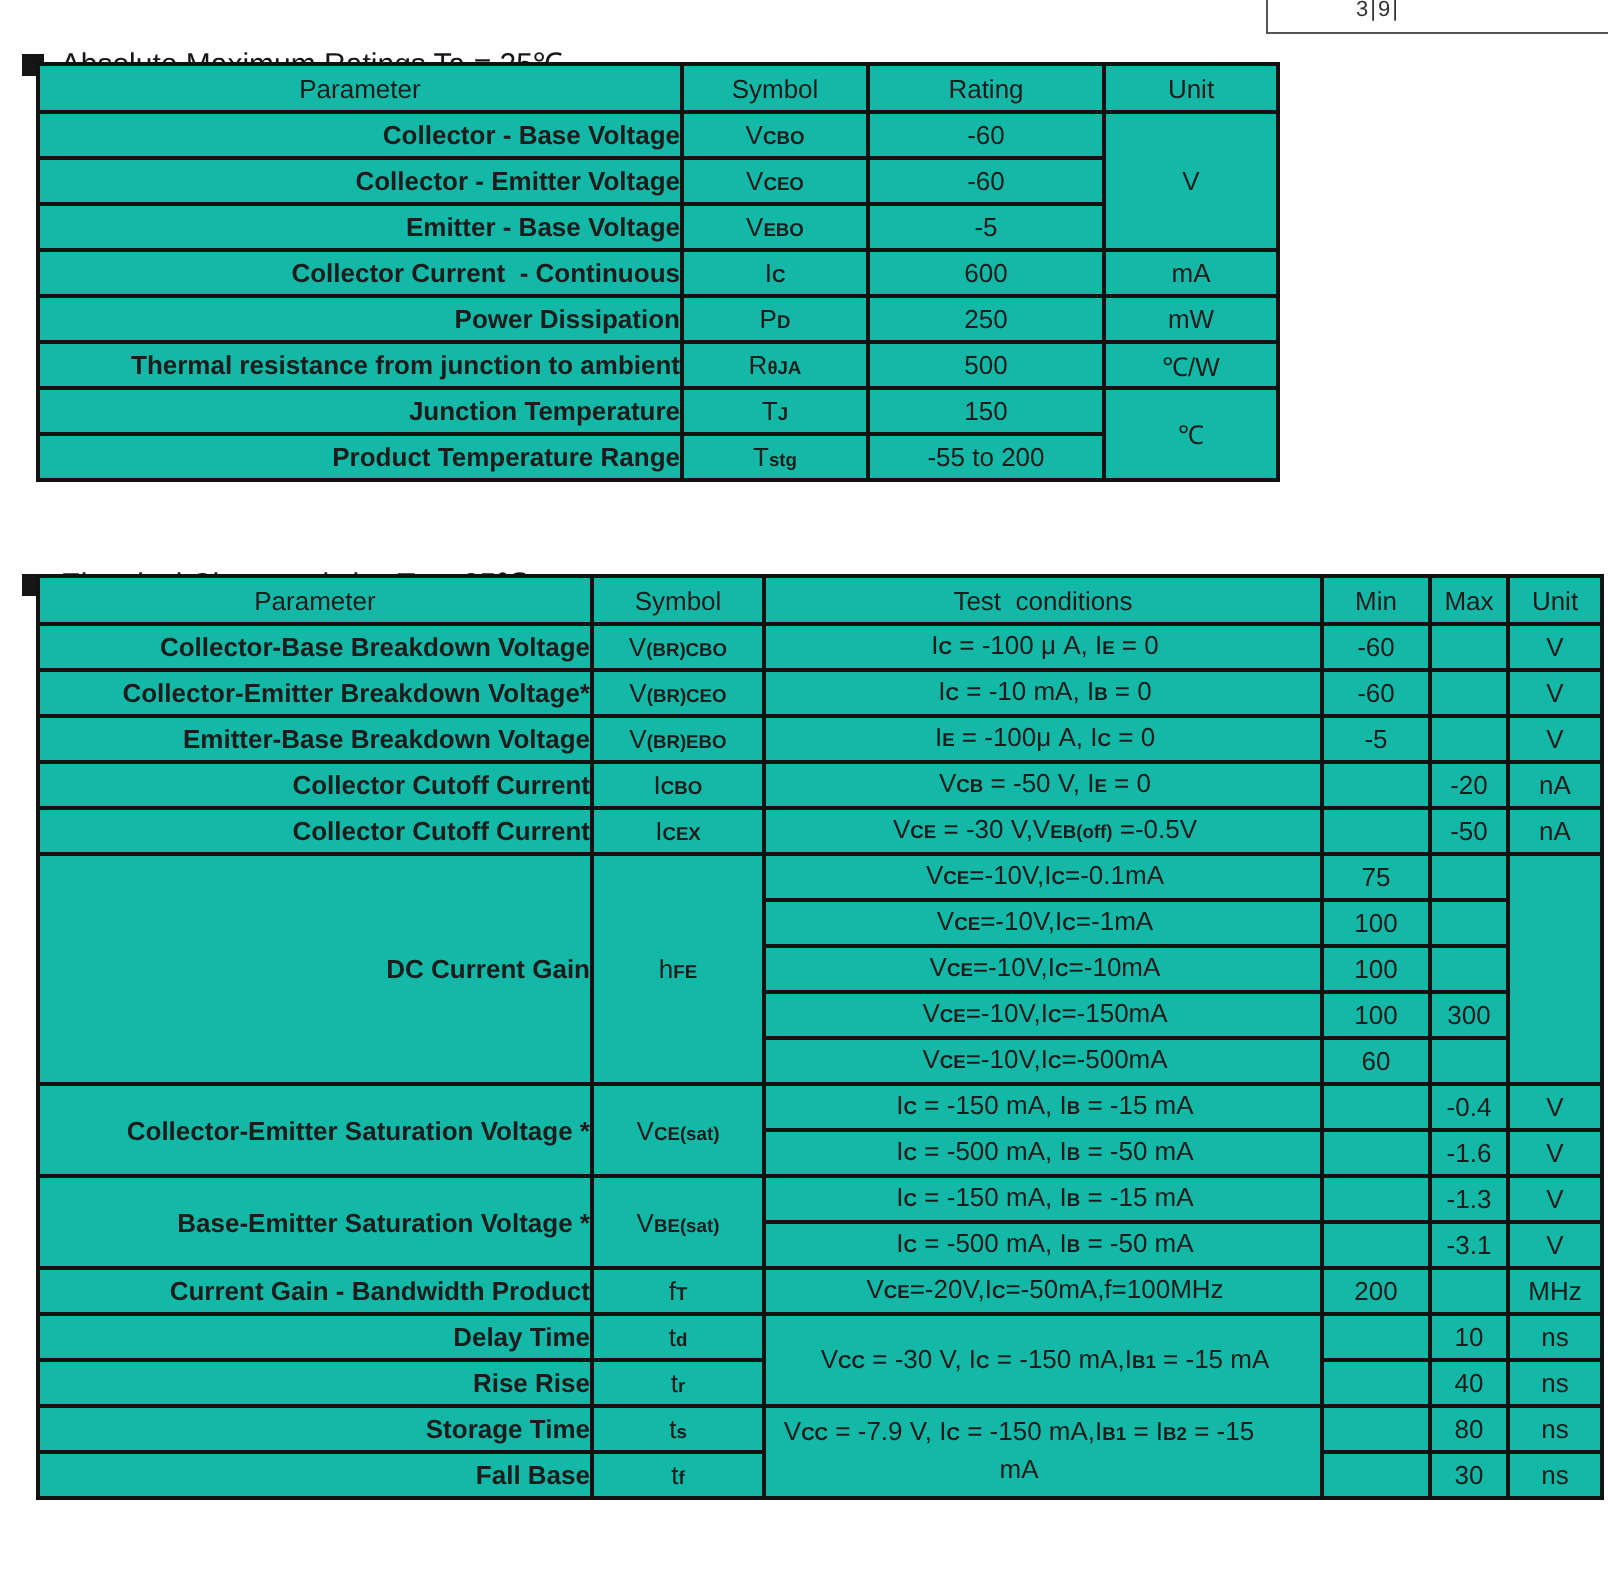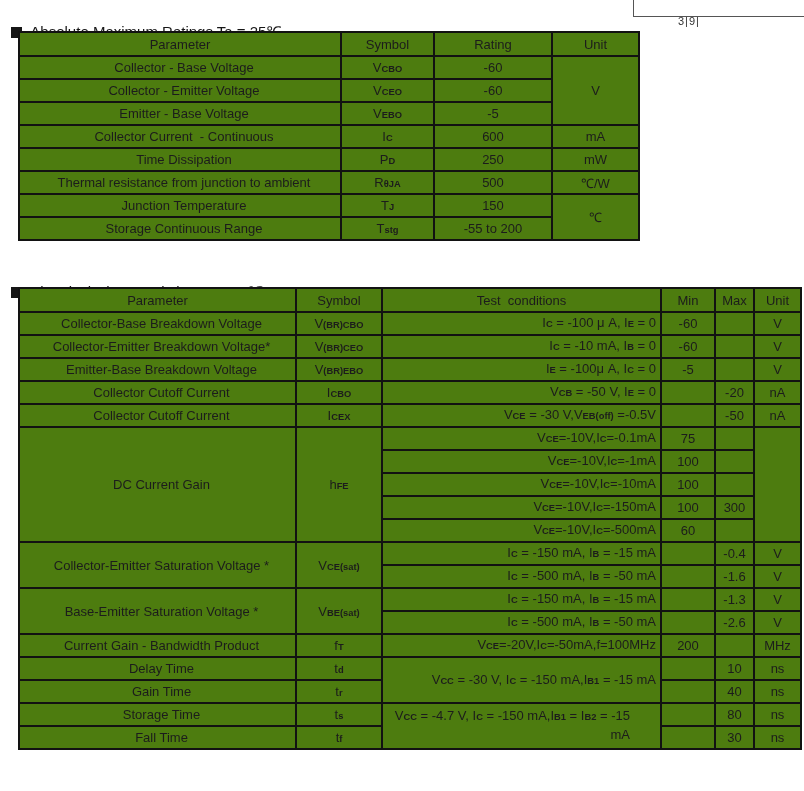--- a/index.html
+++ b/index.html
@@ -9,40 +9,40 @@
     background:#ffffff; color:#1c1c1c;
     font-family:"Liberation Sans", sans-serif;
   }
   .sec-title { position:absolute; left:3px; font-size:15px; color:#161616; white-space:pre; }
   #title-abs { top:4px; }
   #title-ec  { top:264px; }
   .bullet {
     display:inline-block; width:11px; height:11px; background:#161616;
     margin-right:8px; vertical-align:-1px;
   }
-  table { border-collapse:collapse; table-layout:fixed; background:#4d7c0f; }
+  table { border-collapse:collapse; table-layout:fixed; background:#14b8a6; }
   .dt, .dt th, .dt td { border:2px solid #121212; }
   .dt th {
     height:24px; font-size:13px; font-weight:normal; text-align:center;
     padding:0; white-space:pre; overflow:hidden;
   }
   .dt td { height:23px; font-size:13px; padding:0; overflow:hidden; vertical-align:middle; }
-  .c-param { text-align:center; padding-left:8px !important; white-space:pre; }
-  .c-cond  { text-align:right; padding:1px 4px 1px 6px !important; line-height:1.45; }
+  .c-param { text-align:right; padding-left:8px !important; white-space:pre;font-weight:bold; }
+  .c-cond  { text-align:center; padding:1px 4px 1px 6px !important; line-height:1.45; }
   .c-wrap  { padding-right:30px !important; }
   .c-mid   { text-align:center; }
   .sub { font-size:72%;font-weight:bold; }
   #table-abs { position:absolute; left:18px; top:31px; }
   #table-ec  { position:absolute; left:18px; top:287px; }
   #frag-box {
     position:absolute; left:633px; top:-30px; width:225px; height:47px;
     border:1px solid #555; background:#fff;
   }
   #frag-box .glyphs {
-    position:absolute; left:44px; top:44px; font-size:11px; color:#333;
+    position:absolute; left:44px; top:28px; font-size:11px; color:#333;
     letter-spacing:1px;
   }
 </style>
 </head>
 <body>
 
 <div id="frag-box">
   <span class="glyphs">3|9|</span>
 </div>
 
@@ -82,39 +82,39 @@
       <td class="c-mid"><span>V</span><span class="sub">EBO</span></td>
       <td class="c-mid">-5</td>
     </tr>
     <tr>
       <td class="c-param">Collector Current  - Continuous</td>
       <td class="c-mid"><span>I</span><span class="sub">C</span></td>
       <td class="c-mid">600</td>
       <td class="c-mid">mA</td>
     </tr>
     <tr>
-      <td class="c-param">Time Dissipation</td>
+      <td class="c-param">Power Dissipation</td>
       <td class="c-mid"><span>P</span><span class="sub">D</span></td>
       <td class="c-mid">250</td>
       <td class="c-mid">mW</td>
     </tr>
     <tr>
       <td class="c-param">Thermal resistance from junction to ambient</td>
       <td class="c-mid"><span>R</span><span class="sub">θJA</span></td>
       <td class="c-mid">500</td>
       <td class="c-mid">℃/W</td>
     </tr>
     <tr>
       <td class="c-param">Junction Temperature</td>
       <td class="c-mid"><span>T</span><span class="sub">J</span></td>
       <td class="c-mid">150</td>
       <td class="c-mid" rowspan="2">℃</td>
     </tr>
     <tr>
-      <td class="c-param">Storage Continuous Range</td>
+      <td class="c-param">Product Temperature Range</td>
       <td class="c-mid"><span>T</span><span class="sub">stg</span></td>
       <td class="c-mid">-55 to 200</td>
     </tr>
   </tbody>
 </table>
 
 <div class="sec-title" id="title-ec">
   <span class="bullet"></span><span>Electrical Characteristics Ta = 25℃</span>
 </div>
 
@@ -224,55 +224,55 @@
       <td class="c-param" rowspan="2">Base-Emitter Saturation Voltage *</td>
       <td class="c-mid" rowspan="2"><span>V</span><span class="sub">BE(sat)</span></td>
       <td class="c-cond"><span>I</span><span class="sub">C</span><span> = -150 mA, I</span><span class="sub">B</span><span> = -15 mA</span></td>
       <td class="c-mid"></td>
       <td class="c-mid">-1.3</td>
       <td class="c-mid">V</td>
     </tr>
     <tr>
       <td class="c-cond"><span>I</span><span class="sub">C</span><span> = -500 mA, I</span><span class="sub">B</span><span> = -50 mA</span></td>
       <td class="c-mid"></td>
-      <td class="c-mid">-2.6</td>
+      <td class="c-mid">-3.1</td>
       <td class="c-mid">V</td>
     </tr>
     <tr>
       <td class="c-param">Current Gain - Bandwidth Product</td>
       <td class="c-mid"><span>f</span><span class="sub">T</span></td>
       <td class="c-cond"><span>V</span><span class="sub">CE</span><span>=-20V,I</span><span class="sub">C</span><span>=-50mA,f=100MHz</span></td>
       <td class="c-mid">200</td>
       <td class="c-mid"></td>
       <td class="c-mid">MHz</td>
     </tr>
     <tr>
       <td class="c-param">Delay Time</td>
       <td class="c-mid"><span>t</span><span class="sub">d</span></td>
       <td class="c-cond" rowspan="2"><span>V</span><span class="sub">CC</span><span> = -30 V, I</span><span class="sub">C</span><span> = -150 mA,I</span><span class="sub">B1</span><span> = -15 mA</span></td>
       <td class="c-mid"></td>
       <td class="c-mid">10</td>
       <td class="c-mid">ns</td>
     </tr>
     <tr>
-      <td class="c-param">Gain Time</td>
+      <td class="c-param">Rise Rise</td>
       <td class="c-mid"><span>t</span><span class="sub">r</span></td>
       <td class="c-mid"></td>
       <td class="c-mid">40</td>
       <td class="c-mid">ns</td>
     </tr>
     <tr>
       <td class="c-param">Storage Time</td>
       <td class="c-mid"><span>t</span><span class="sub">s</span></td>
-      <td class="c-cond c-wrap" rowspan="2"><span>V</span><span class="sub">CC</span><span> = -4.7 V, I</span><span class="sub">C</span><span> = -150 mA,I</span><span class="sub">B1</span><span> = I</span><span class="sub">B2</span><span> = -15 mA</span></td>
+      <td class="c-cond c-wrap" rowspan="2"><span>V</span><span class="sub">CC</span><span> = -7.9 V, I</span><span class="sub">C</span><span> = -150 mA,I</span><span class="sub">B1</span><span> = I</span><span class="sub">B2</span><span> = -15 mA</span></td>
       <td class="c-mid"></td>
       <td class="c-mid">80</td>
       <td class="c-mid">ns</td>
     </tr>
     <tr>
-      <td class="c-param">Fall Time</td>
+      <td class="c-param">Fall Base</td>
       <td class="c-mid"><span>t</span><span class="sub">f</span></td>
       <td class="c-mid"></td>
       <td class="c-mid">30</td>
       <td class="c-mid">ns</td>
     </tr>
   </tbody>
 </table>
 
 </body></html>

